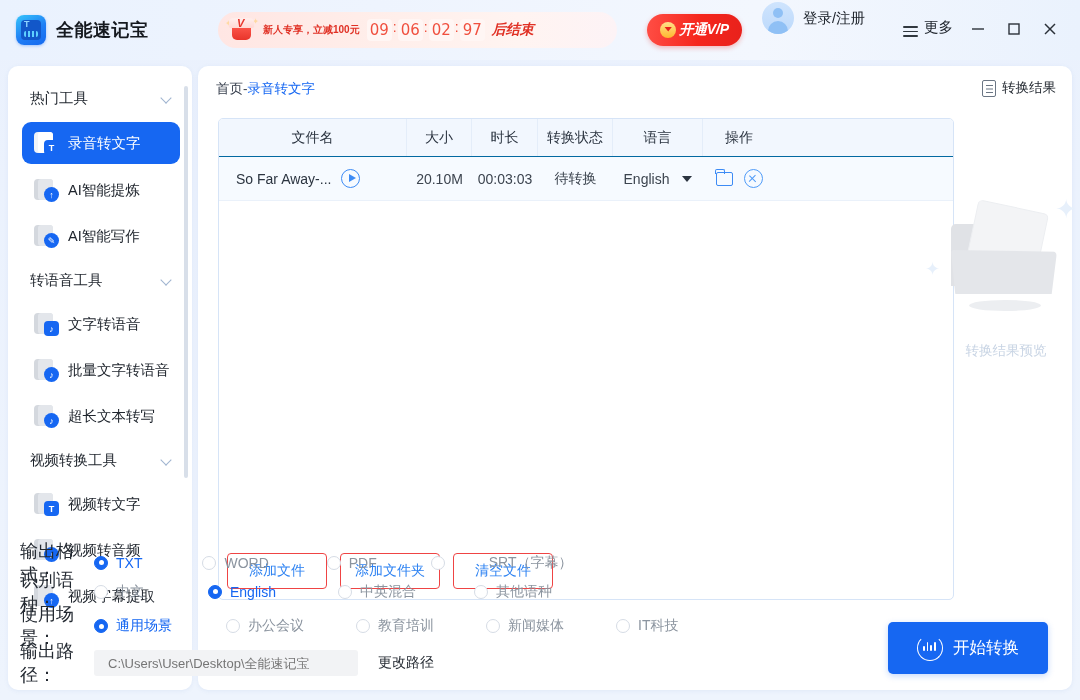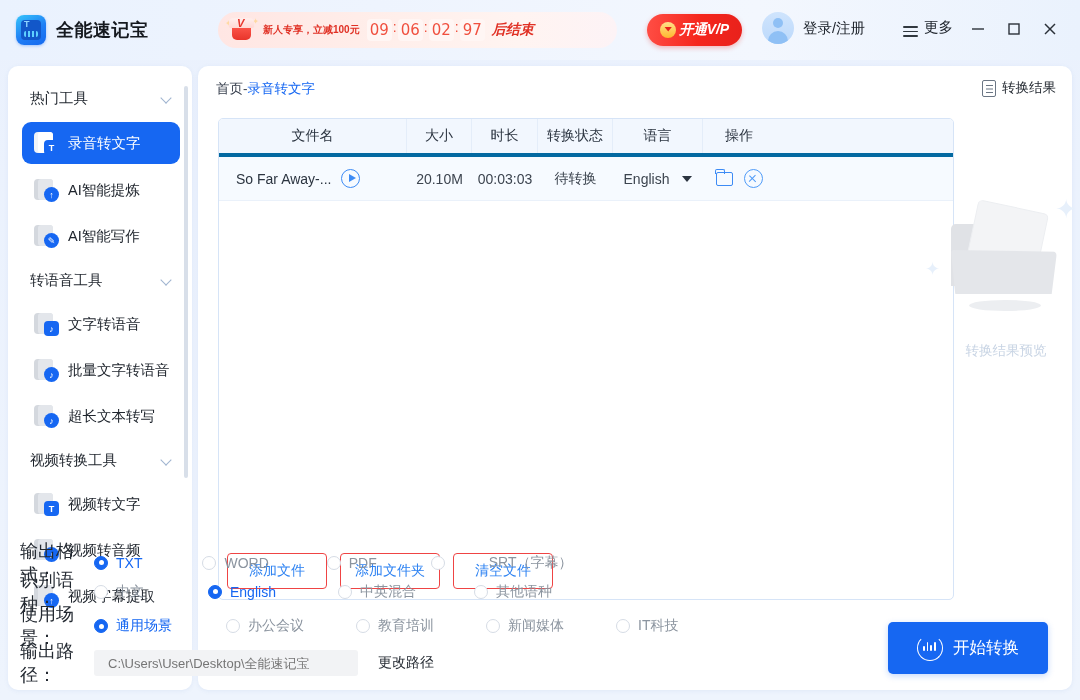--- a/index.html
+++ b/index.html
@@ -103,21 +103,21 @@
   .vip-diamond::after {
     content: ""; position: absolute; left: 4px; top: 4.5px;
     width: 8px; height: 5px; background: #e8211c;
     clip-path: polygon(0 0,100% 0,50% 100%);
   }
   .vip-text {
     color: #fff; font-size: 14px; font-weight: bold; font-style: italic;
     letter-spacing: -.2px;
   }
 
-  .avatar-wrap { position: absolute; left: 762px; top: 12px; display: flex; align-items: center; cursor: pointer; }
+  .avatar-wrap { position: absolute; left: 762px; top: 2px; display: flex; align-items: center; cursor: pointer; }
   .avatar {
     width: 32px; height: 32px; border-radius: 50%;
     background: linear-gradient(180deg,#cfe4fd 0%, #bcd9fb 100%);
     position: relative; overflow: hidden; flex: none;
   }
   .avatar::before {
     content: ""; position: absolute; left: 11px; top: 6px;
     width: 10px; height: 10px; border-radius: 50%; background: #8fc0f5;
   }
   .avatar::after {
@@ -219,21 +219,21 @@
     background: #6b7684; box-shadow: 0 3.5px 0 #6b7684, 0 7px 0 #6b7684;
   }
   .result-text { font-size: 13.5px; color: #242a32; }
 
   
   .filepanel {
     position: absolute; left: 20px; top: 52px; width: 736px; height: 482px;
     border: 1px solid #d6e4f7; border-radius: 5px; background: #fff; overflow: hidden;
   }
   .thead {
-    display: flex; height: 38px; background: #f2f7fe; border-bottom: 4px solid #0369a1;
+    display: flex; height: 38px; background: #f2f7fe; border-bottom: 1px solid #0369a1;
   }
   .th {
     display: flex; align-items: center; justify-content: center;
     font-size: 14px; color: #2b3440; border-right: 1px solid #e4edf9; height: 100%;
   }
   .th:last-child { border-right: none; }
   .c-name { width: 188px; } .c-size { width: 65px; } .c-dur { width: 66px; }
   .c-stat { width: 75px; } .c-lang { width: 90px; } .c-act { width: 72px; }
   .trow {
     display: flex; height: 44px; background: #f6faff; border-bottom: 1px solid #eaf1fa;

